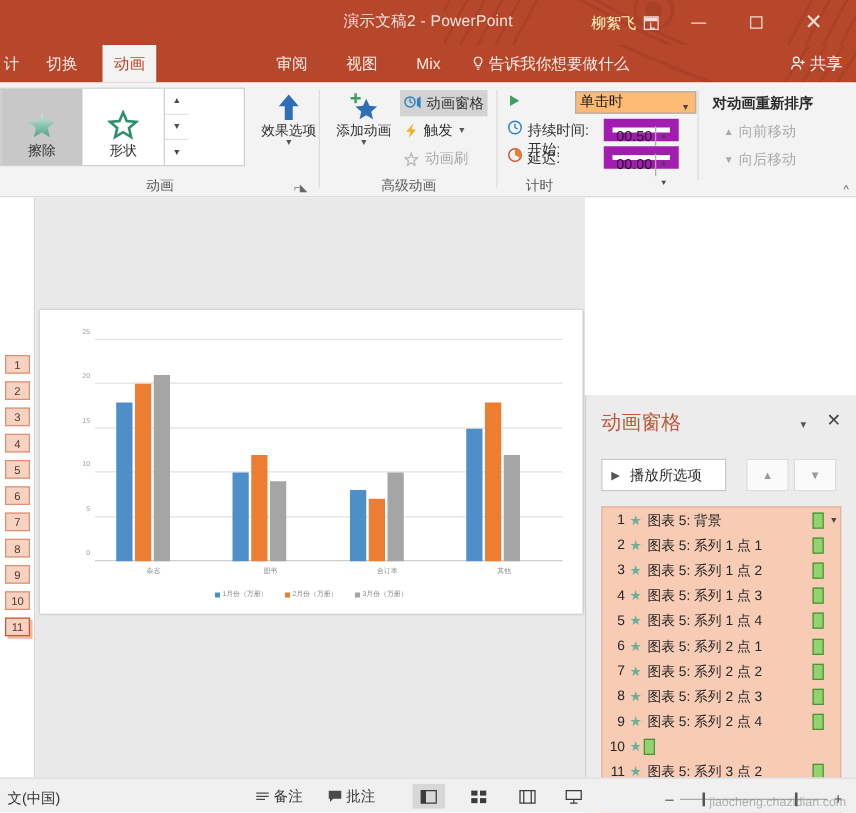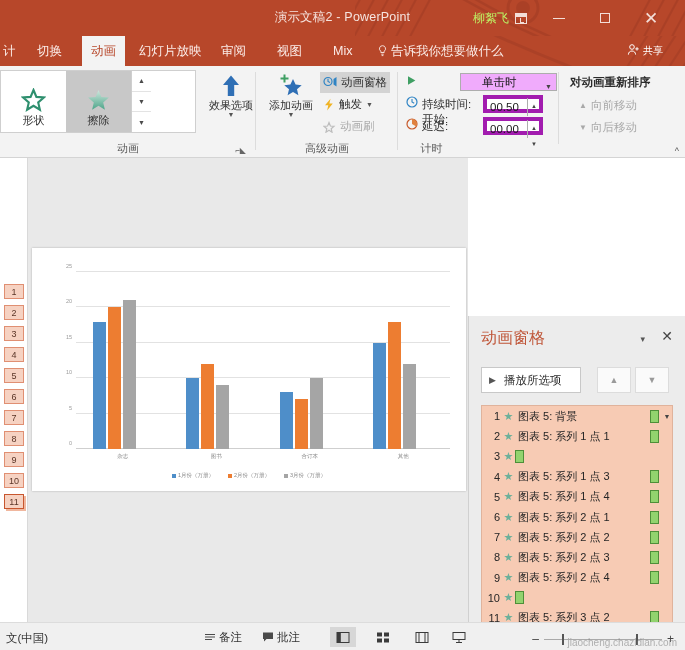--- a/index.html
+++ b/index.html
@@ -15,21 +15,21 @@
     position: absolute; top: 0; left: 0; width: 685px; height: 36px;
     background: #b7472a; overflow: hidden;
   }
   .titlebar-deco { position: absolute; top: 0; right: 0; width: 330px; height: 36px; opacity: .30; }
   .title-text {
     position: absolute; left: 0; right: 0; top: 9px; text-align: center;
     color: #f6e4df; font-size: 12.5px; letter-spacing: .2px;
   }
   .user-name {
     position: absolute; right: 176px; top: 10px;
-    color: #bef264; font-size: 12px;
+    color: #fef9c3; font-size: 12px;
   }
   .tb-btn {
     position: absolute; top: 0; height: 36px; width: 36px;
     display: flex; align-items: center; justify-content: center;
     color: #f3ded8; font-size: 14px; cursor: default;
   }
   .tb-ribbonopt { right: 146px; }
   .tb-min  { right: 108px; }
   .tb-max  { right: 62px; }
   .tb-close{ right: 16px; font-size: 17px; }
@@ -50,22 +50,22 @@
     position: absolute; top: 0; height: 30px; line-height: 30px;
     color: #fbece8; font-size: 12.5px; padding: 0 9px; cursor: default; white-space: nowrap;
   }
   .tab.active { background: #f3f3f3; color: #b7472a; }
   .tellme {
     position: absolute; top: 0; height: 30px; line-height: 30px;
     color: #fbece8; font-size: 12.5px; white-space: nowrap;
   }
   .bulb { display:inline-block; width:9px; height:12px; vertical-align:-2px; margin-right:4px; }
   .share-btn {
-    position: absolute; right: 16px; top: 2px; height: 26px; line-height: 26px;
-    color: #fff; font-size: 10px; padding: 0 6px; white-space: nowrap;
+    position: absolute; right: 5px; top: 2px; height: 26px; line-height: 26px;
+    color: #fff; font-size: 13px; padding: 0 6px; white-space: nowrap;
   }
 
   
   .ribbon {
     position: absolute; top: 66px; left: 0; width: 685px; height: 92px;
     background: #f3f3f3; border-bottom: 1px solid #d4d4d4;
   }
   .rgroup { position: absolute; top: 0; height: 92px; }
   .rgroup-label {
     position: absolute; bottom: 2px; left: 0; width: 100%;
@@ -98,30 +98,30 @@
   .smallbtn {
     position: absolute; height: 21px; display: flex; align-items: center;
     font-size: 11.5px; color: #303030; padding: 0 3px; cursor: default; white-space: nowrap;
   }
   .smallbtn.active { background: #d3d3d3; }
   .smallbtn.dis { color: #a9a9a9; }
   .smallbtn .sicon { margin-right: 4px; display: inline-flex; }
 
   .tlabel { position: absolute; font-size: 11.5px; color: #303030; white-space: nowrap; }
   .tfield {
-    position: absolute; height: 18px; background: #fff; border: 4px solid #a21caf;
+    position: absolute; height: 18px; background: #fff; border: 7px solid #a21caf;
     font-size: 11.5px; color: #1a1a1a; padding: 0 3px; line-height: 16px;
   }
   .tfield .spin { position: absolute; right: -1px; top: -1px; width: 13px; height: 18px;
                   border-left: 1px solid #adadad; display: flex; flex-direction: column; }
   .tfield .spin div { flex: 1; display: flex; align-items: center; justify-content: center;
                       font-size: 6px; color: #444; }
   .tdrop {
-    position: absolute; height: 18px; background: #f0abfc; border: 1px solid #adadad;
-    font-size: 11.5px; color: #1a1a1a; padding: 0 21px; line-height: 16px;
+    position: absolute; height: 18px; background: #fdba74; border: 1px solid #adadad;
+    font-size: 11.5px; color: #1a1a1a; padding: 0 3px; line-height: 16px;
   }
   .tdrop .dcar { position: absolute; right: 4px; top: 5px; font-size: 7px; color: #444; }
 
   .dialog-launcher { position: absolute; bottom: 3px; font-size: 8px; color: #666; }
   .ribbon-collapse { position: absolute; right: 6px; bottom: 2px; font-size: 9px; color: #555; }
 
   
   .workarea {
     position: absolute; top: 158px; left: 0; width: 685px; height: 464px;
     background: #ffffff;
@@ -283,21 +283,20 @@
           <path d="M314 -12 L279 42"></path>
           <path d="M328 -12 L293 42"></path>
         <path d="M342 -12 L307 42"></path>
           <path d="M356 -12 L321 42"></path>
       </g>
       <path d="M120 -10 Q180 18 250 44" stroke="#8e3320" stroke-width="3" fill="none"></path>
     </svg>
     <div class="tab" style="left:-6px">计</div>
     <div class="tab" style="left:28px">切换</div>
     <div class="tab active" style="left:82px">动画</div>
-    <div class="tab" style="left:130px">幻灯片放映</div>
     <div class="tab" style="left:212px">审阅</div>
     <div class="tab" style="left:268px">视图</div>
     <div class="tab" style="left:324px">Mix</div>
     <div class="tellme" style="left:378px">
       <svg class="bulb" viewBox="0 0 9 12">
         <path d="M4.5 .7a3 3 0 0 0-1.7 5.5v1.3h3.4V6.2A3 3 0 0 0 4.5 .7z" fill="none" stroke="#fbece8" stroke-width=".9"></path>
         <path d="M3.3 9.2h2.4M3.6 10.6h1.8" stroke="#fbece8" stroke-width=".9"></path>
       </svg><span>告诉我你想要做什么</span>
     </div>
     <div class="share-btn">
@@ -306,38 +305,38 @@
         <path d="M1.4 11.6c0-2.2 1.6-3.6 3.6-3.6s3.6 1.4 3.6 3.6" fill="none" stroke="#fff" stroke-width="1"></path>
         <path d="M10 4.2v3.4M8.3 5.9h3.4" stroke="#fff" stroke-width="1"></path>
       </svg><span>共享</span>
     </div>
   </div>
 
   <div class="ribbon">
 
     <div class="rgroup" style="left:0; width:256px;">
       <div class="gallery">
-        <div class="gitem">
-          <svg style="width:25px;height:24px" viewBox="0 0 24 24">
-            <path d="M12 2 L14.9 8.9 L22.4 9.5 L16.7 14.4 L18.4 21.7 L12 17.8 L5.6 21.7 L7.3 14.4 L1.6 9.5 L9.1 8.9 Z" fill="#ffffff" stroke="#2e8f6e" stroke-width="2.1"></path>
-          </svg>
-          <span class="gitem-label">形状</span>
-        </div>
         <div class="gitem sel">
           <svg style="width:25px;height:24px" viewBox="0 0 24 24">
             <defs>
                 <linearGradient id="gWipe" x1="0" y1="0" x2="0" y2="1">
               <stop offset="0" stop-color="#cfe8de"></stop>
                   <stop offset="1" stop-color="#4ea58a"></stop>
                 </linearGradient>
               </defs>
             <path d="M12 2 L14.9 8.9 L22.4 9.5 L16.7 14.4 L18.4 21.7 L12 17.8 L5.6 21.7 L7.3 14.4 L1.6 9.5 L9.1 8.9 Z" fill="url(#gWipe)"></path>
           </svg>
           <span class="gitem-label">擦除</span>
         </div>
+        <div class="gitem">
+          <svg style="width:25px;height:24px" viewBox="0 0 24 24">
+            <path d="M12 2 L14.9 8.9 L22.4 9.5 L16.7 14.4 L18.4 21.7 L12 17.8 L5.6 21.7 L7.3 14.4 L1.6 9.5 L9.1 8.9 Z" fill="#ffffff" stroke="#2e8f6e" stroke-width="2.1"></path>
+          </svg>
+          <span class="gitem-label">形状</span>
+        </div>
         <div class="gnav">
           <div>▲</div>
           <div>▼</div>
           <div>▼</div>
         </div>
       </div>
 
       <div class="bigbtn" style="left:202px; top:7px;">
         <svg style="width:26px;height:26px" viewBox="0 0 26 26">
           <path d="M13 2.5 L21 12 L16.2 12 L16.2 23 L9.8 23 L9.8 12 L5 12 Z" fill="#2f6fb5"></path>
@@ -552,20 +551,21 @@
           <div class="ap-row">
             <span class="ap-num">2</span>
             <span class="ap-star">★</span>
             <span class="ap-text">图表 5: 系列 1 点 1</span>
             <span class="ap-bar"></span>
             <span class="ap-rowcaret"></span>
           </div>
           <div class="ap-row">
             <span class="ap-num">3</span>
             <span class="ap-star">★</span>
+            <span class="ap-text">图表 5: 系列 1 点 2</span>
             <span class="ap-bar"></span>
             <span class="ap-rowcaret"></span>
           </div>
           <div class="ap-row">
             <span class="ap-num">4</span>
             <span class="ap-star">★</span>
             <span class="ap-text">图表 5: 系列 1 点 3</span>
             <span class="ap-bar"></span>
             <span class="ap-rowcaret"></span>
           </div>

